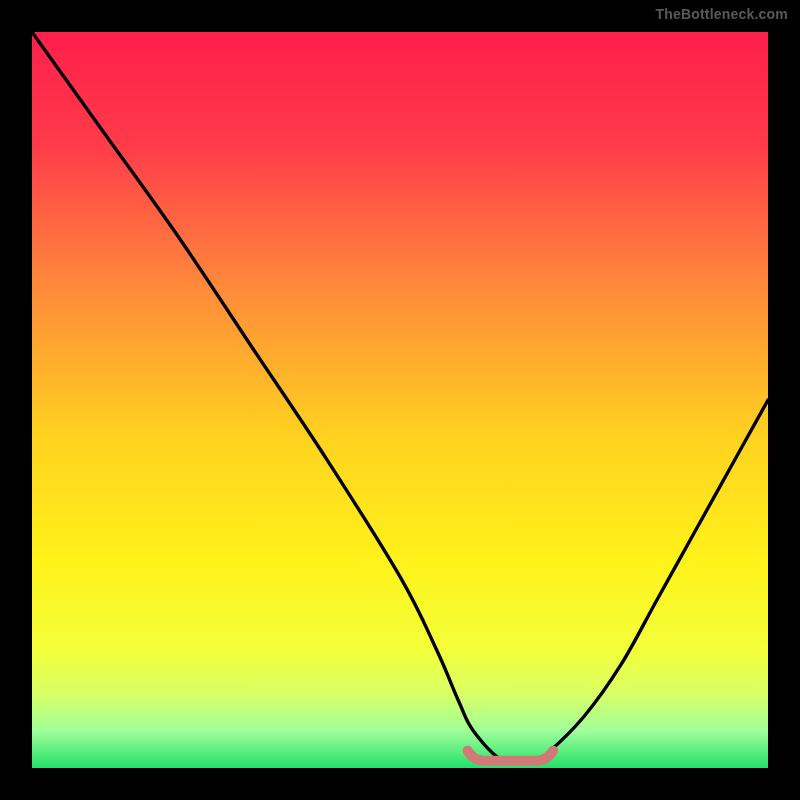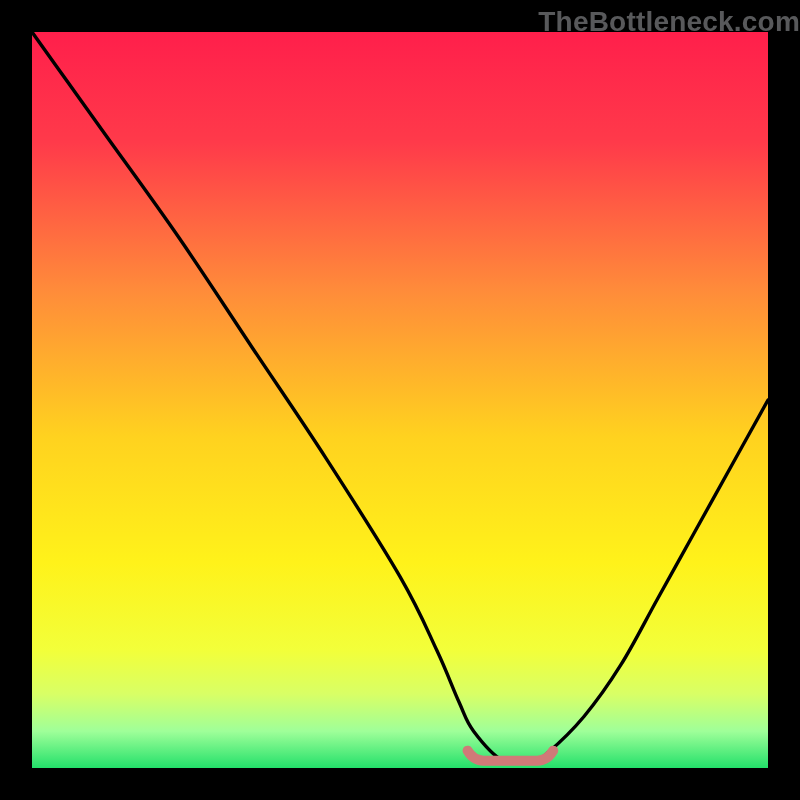--- a/index.html
+++ b/index.html
@@ -30,23 +30,23 @@
     position: absolute;
     left: 0;
     top: 0;
     width: 100%;
     height: 100%;
     
   }
   .attrib {
     position: absolute;
     top: 6px;
-    right: 0;
+    right: 12px;
     font-family: Arial, Helvetica, sans-serif;
-    font-size: 28px;
+    font-size: 14px;
     font-weight: 600;
     color: #58595b;
     letter-spacing: 0.2px;
   }
   svg.curve {
     position: absolute;
     left: 0;
     top: 0;
     width: 100%;
     height: 100%;

